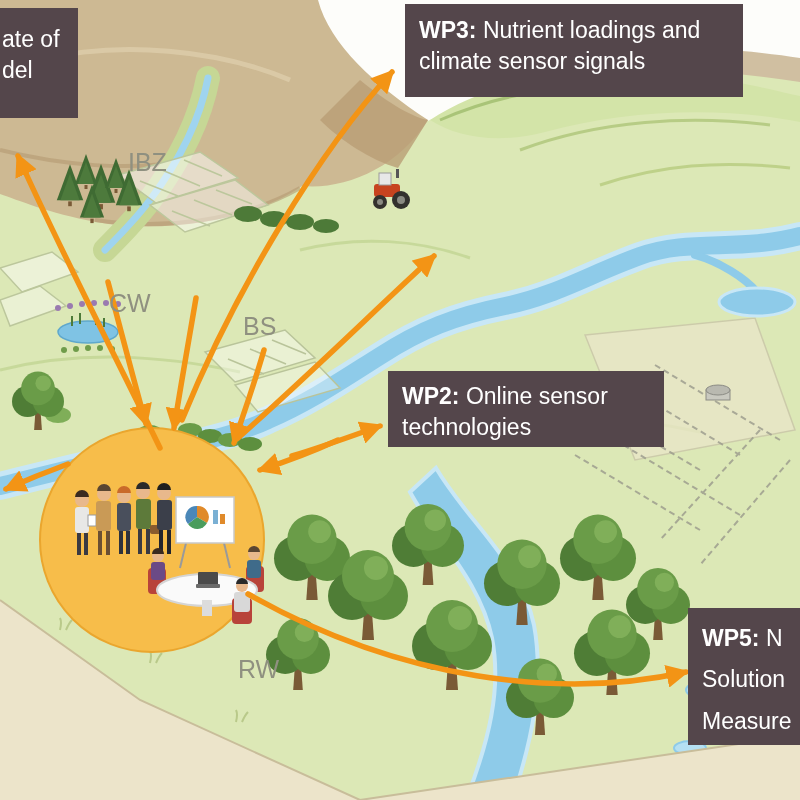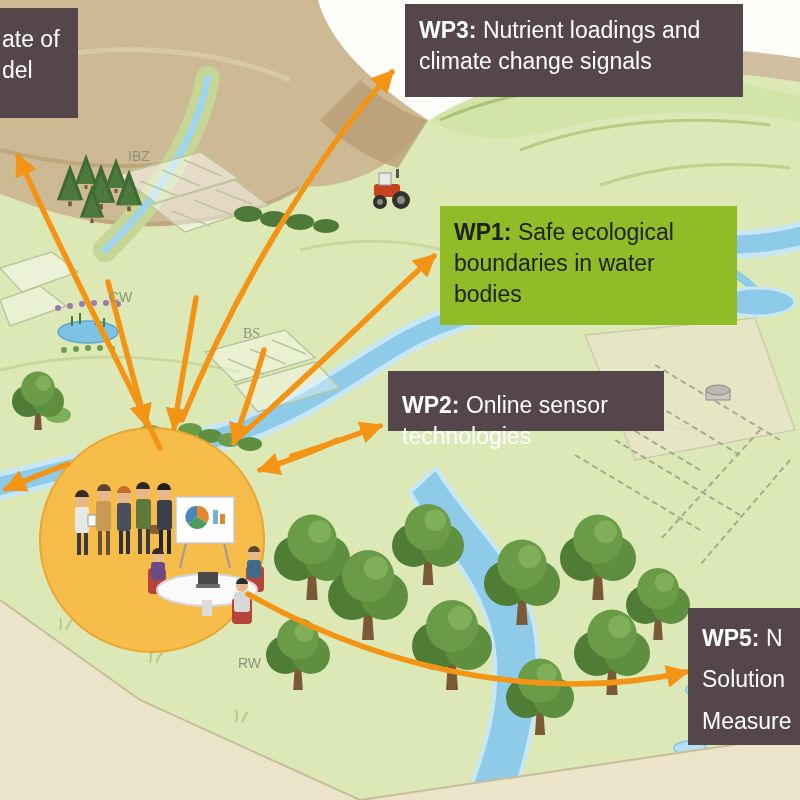--- a/index.html
+++ b/index.html
@@ -11,26 +11,26 @@
   .wp-box{
     position:absolute;box-sizing:border-box;
     font-size:23px;line-height:1.35;z-index:5;
   }
   .wp-dark{background:#54464b;color:#ffffff;}
   .wp-green{background:#90bd27;color:#20201e;}
   .b{font-weight:bold;}
   #wp4{left:-150px;top:8px;width:228px;height:110px;padding:16px 8px 8px 152px;}
   #wp3{left:405px;top:4px;width:338px;height:93px;padding:11px 14px;}
   #wp1{left:440px;top:206px;width:297px;height:119px;padding:11px 14px;}
-  #wp2{left:388px;top:371px;width:276px;height:60px;padding:19px 14px;}
+  #wp2{left:388px;top:371px;width:276px;height:76px;padding:10px 14px;}
   #wp5{left:688px;top:608px;width:230px;height:137px;padding:10px 14px;line-height:1.8;}
-  .area-label{position:absolute;color:#8f9080;font-size:14px;z-index:4;}
+  .area-label{position:absolute;color:#8f9080;font-size:25px;z-index:4;}
   #lab-ibz{left:128px;top:148px;}
   #lab-cw{left:109px;top:289px;}
-  #lab-bs{left:243px;top:326px;font-family:Liberation Serif, serif;}
+  #lab-bs{left:243px;top:312px;}
   #lab-rw{left:238px;top:643px;margin-top:12px;}
 </style>
 </head>
 <body>
 
 <div id="canvas">
 
   <svg id="scene-svg" viewBox="0 0 800 800">
     <defs>
       <marker id="ah" viewBox="0 0 10 10" refX="8.5" refY="5" markerWidth="4.2" markerHeight="4.2" orient="auto">
@@ -323,23 +323,22 @@
   <div class="area-label" id="lab-ibz">IBZ</div>
   <div class="area-label" id="lab-cw">CW</div>
   <div class="area-label" id="lab-bs">BS</div>
   <div class="area-label" id="lab-rw">RW</div>
 
   <div class="wp-box wp-dark" id="wp4">
     <div>ate of</div>
     <div>del</div>
   </div>
 
-  <div class="wp-box wp-dark" id="wp3"><span class="b">WP3:</span><span> Nutrient loadings and climate change signals</span></div>
-
-  <div class="wp-box wp-green" id="wp1"><span class="b">WP1:</span><span> Safe ecological boundaries in water bodies</span></div>
+  <div class="wp-box wp-dark" id="wp3"><span class="b">WP3:</span><span> Nutrient loadings and climate sensor signals</span></div>
+
 
   <div class="wp-box wp-dark" id="wp2"><span class="b">WP2:</span><span> Online sensor technologies</span></div>
 
   <div class="wp-box wp-dark" id="wp5">
     <div><span class="b">WP5:</span><span> N</span></div>
     <div>Solution</div>
     <div>Measure</div>
   </div>
 
 </div>

